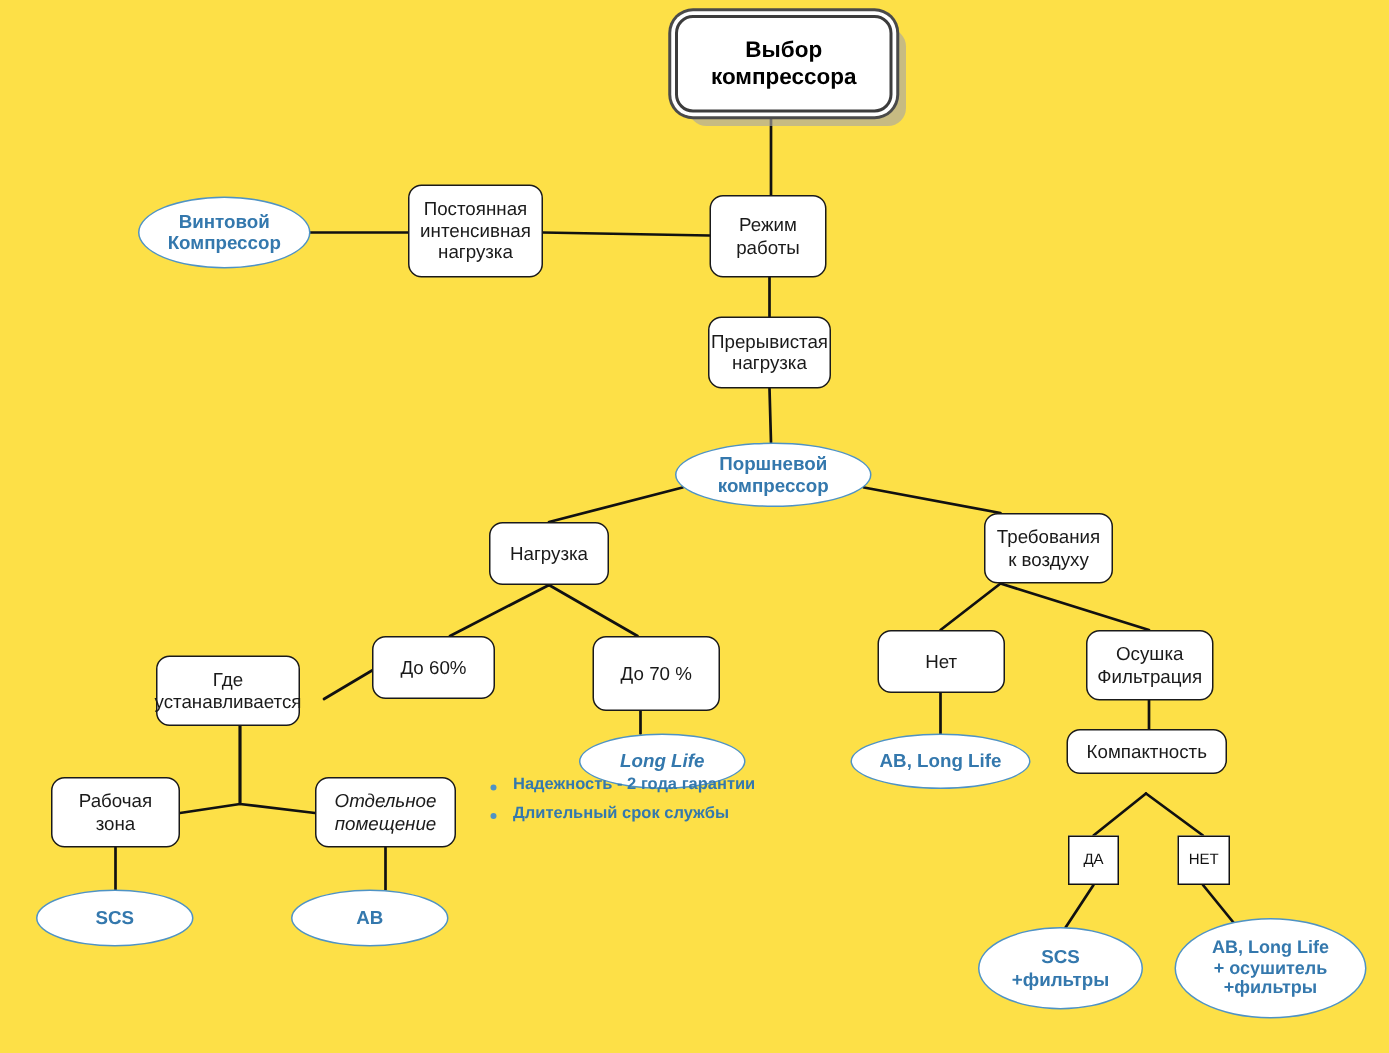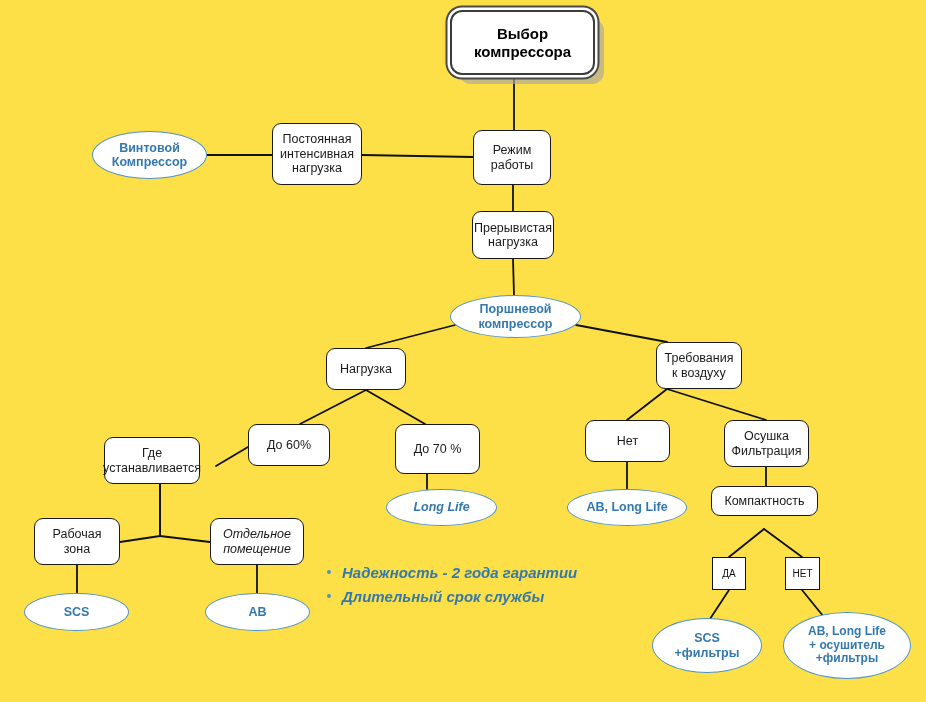--- a/index.html
+++ b/index.html
@@ -64,27 +64,26 @@
     font-size: 12.5px;
     font-weight: bold;
   }
   .ellipse.small { font-size: 12px; }
   .node span { display: block; width: 100%; }
 
   
   #notes {
     position: absolute;
     left: 320px;
-    top: 564px;
+    top: 517px;
     width: 275px;
     color: #3478ad;
-    font-size: 15px;
+    font-size: 11px;
     font-weight: bold;
     z-index: 2;
-    font-style: italic;
   }
   #notes ul {
     margin: 0;
     padding: 0 0 0 22px;
     list-style: none;
   }
   #notes li {
     position: relative;
     margin: 0 0 5px 0;
     line-height: 1.25;
@@ -243,21 +242,21 @@
       <div class="node square" style="left: 785px; top: 557px; width: 35px; height: 33px;">
         <div>
           <span>НЕТ</span>
         </div>
       </div>
       <div class="node ellipse" style="left: 24px; top: 593px; width: 105px; height: 38px;">
         <div>
           <span>SCS</span>
         </div>
       </div>
-      <div class="node ellipse" style="left: 205px; top: 593px; width: 105px; height: 38px; align-items: center;">
+      <div class="node ellipse" style="left: 194px; top: 593px; width: 105px; height: 38px; align-items: center;">
         <div>
           <span>AB</span>
         </div>
       </div>
       <div class="node ellipse" style="left: 652px; top: 618px; width: 110px; height: 55px;">
         <div>
           <span>SCS</span>
           <span>+фильтры</span>
         </div>
       </div>

